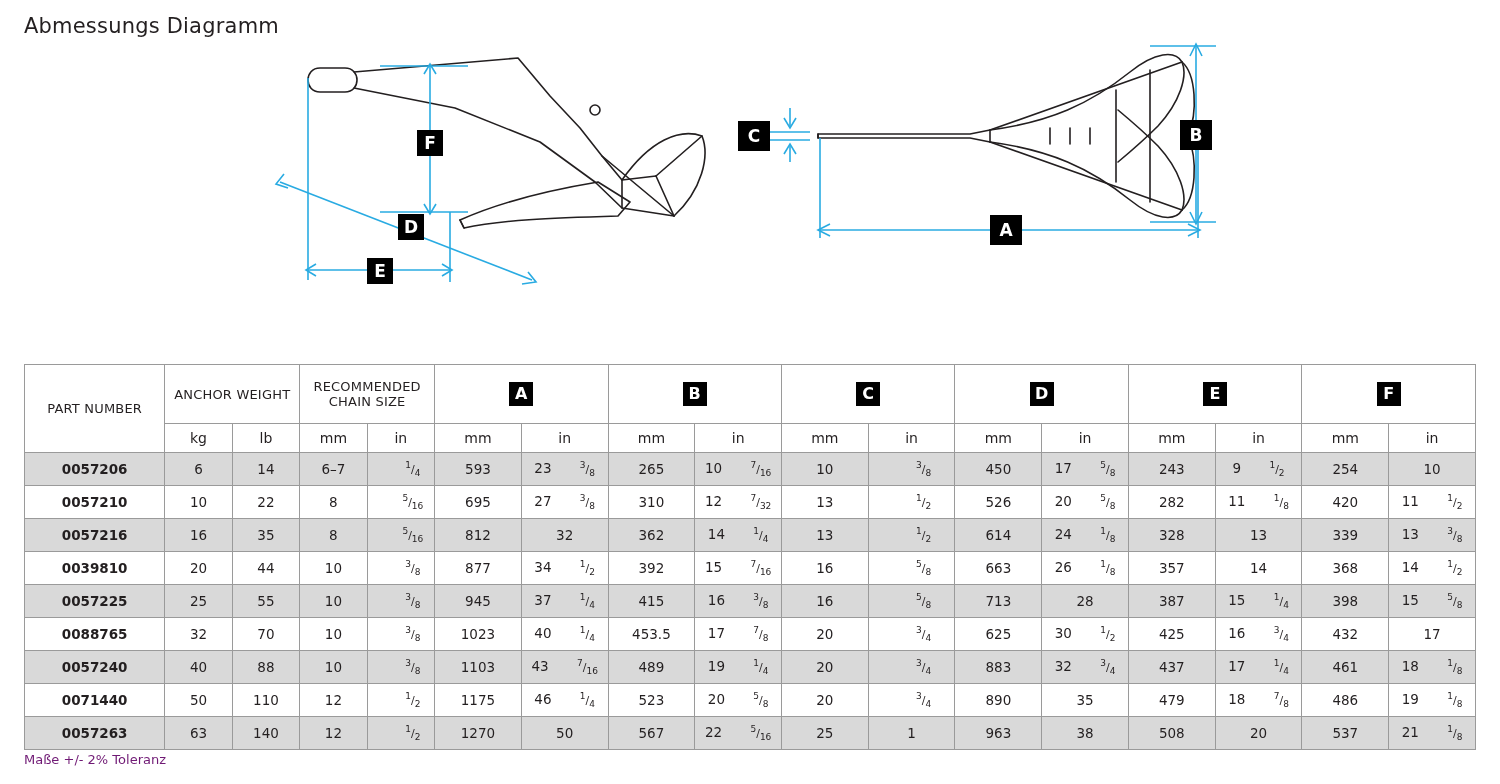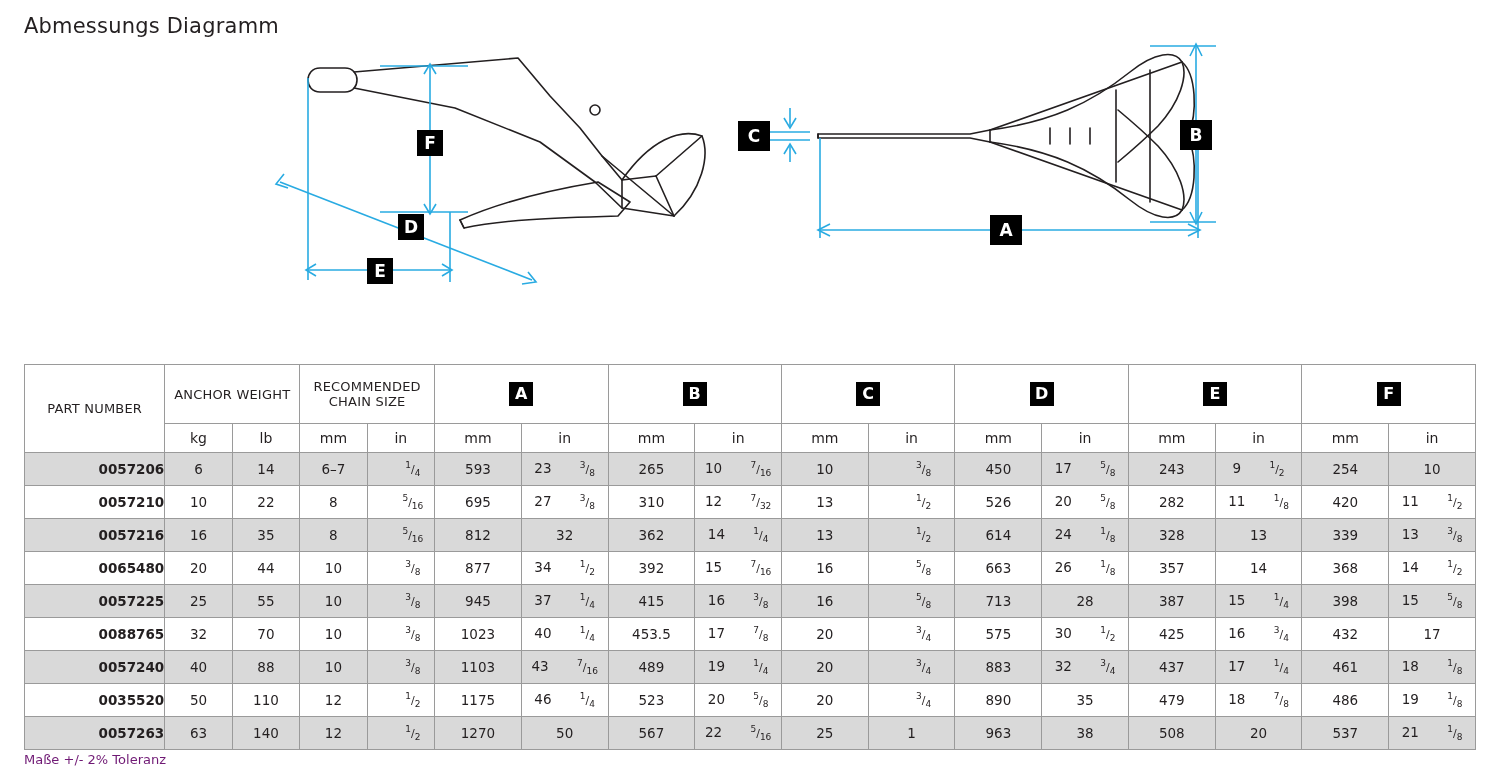--- a/index.html
+++ b/index.html
@@ -87,21 +87,20 @@
     vertical-align: middle;
   }
   .spec-table thead td.unit {
     height: 28px;
     font-size: 14px;
     margin-top: 28px;
   }
   .spec-table td.partcol {
     font-weight: bold;
     font-size: 13.5px;
-    text-align: right;
   }
   .row-alt td {
     background: #d9d9d9;
   }
   .row-plain td {
     background: #ffffff;
   }
   .badge-cell {
     background: #fff;
   }
@@ -297,21 +296,21 @@
           <td>13</td>
           <td><span class="frac"><sup class="fr">1</sup>/<sub class="fr">2</sub></span></td>
           <td>614</td>
           <td>24 <span class="frac"><sup class="fr">1</sup>/<sub class="fr">8</sub></span></td>
           <td>328</td>
           <td>13</td>
           <td>339</td>
           <td>13 <span class="frac"><sup class="fr">3</sup>/<sub class="fr">8</sub></span></td>
         </tr>
         <tr class="row-plain">
-          <td class="partcol">0065480</td>
+          <td class="partcol">0039810</td>
           <td>20</td>
           <td>44</td>
           <td>10</td>
           <td><span class="frac"><sup class="fr">3</sup>/<sub class="fr">8</sub></span></td>
           <td>877</td>
           <td>34 <span class="frac"><sup class="fr">1</sup>/<sub class="fr">2</sub></span></td>
           <td>392</td>
           <td>15 <span class="frac"><sup class="fr">7</sup>/<sub class="fr">16</sub></span></td>
           <td>16</td>
           <td><span class="frac"><sup class="fr">5</sup>/<sub class="fr">8</sub></span></td>
@@ -346,21 +345,21 @@
           <td>32</td>
           <td>70</td>
           <td>10</td>
           <td><span class="frac"><sup class="fr">3</sup>/<sub class="fr">8</sub></span></td>
           <td>1023</td>
           <td>40 <span class="frac"><sup class="fr">1</sup>/<sub class="fr">4</sub></span></td>
           <td>453.5</td>
           <td>17 <span class="frac"><sup class="fr">7</sup>/<sub class="fr">8</sub></span></td>
           <td>20</td>
           <td><span class="frac"><sup class="fr">3</sup>/<sub class="fr">4</sub></span></td>
-          <td>575</td>
+          <td>625</td>
           <td>30 <span class="frac"><sup class="fr">1</sup>/<sub class="fr">2</sub></span></td>
           <td>425</td>
           <td>16 <span class="frac"><sup class="fr">3</sup>/<sub class="fr">4</sub></span></td>
           <td>432</td>
           <td>17</td>
         </tr>
         <tr class="row-alt">
           <td class="partcol">0057240</td>
           <td>40</td>
           <td>88</td>
@@ -373,21 +372,21 @@
           <td>20</td>
           <td><span class="frac"><sup class="fr">3</sup>/<sub class="fr">4</sub></span></td>
           <td>883</td>
           <td>32 <span class="frac"><sup class="fr">3</sup>/<sub class="fr">4</sub></span></td>
           <td>437</td>
           <td>17 <span class="frac"><sup class="fr">1</sup>/<sub class="fr">4</sub></span></td>
           <td>461</td>
           <td>18 <span class="frac"><sup class="fr">1</sup>/<sub class="fr">8</sub></span></td>
         </tr>
         <tr class="row-plain">
-          <td class="partcol">0035520</td>
+          <td class="partcol">0071440</td>
           <td>50</td>
           <td>110</td>
           <td>12</td>
           <td><span class="frac"><sup class="fr">1</sup>/<sub class="fr">2</sub></span></td>
           <td>1175</td>
           <td>46 <span class="frac"><sup class="fr">1</sup>/<sub class="fr">4</sub></span></td>
           <td>523</td>
           <td>20 <span class="frac"><sup class="fr">5</sup>/<sub class="fr">8</sub></span></td>
           <td>20</td>
           <td><span class="frac"><sup class="fr">3</sup>/<sub class="fr">4</sub></span></td>

